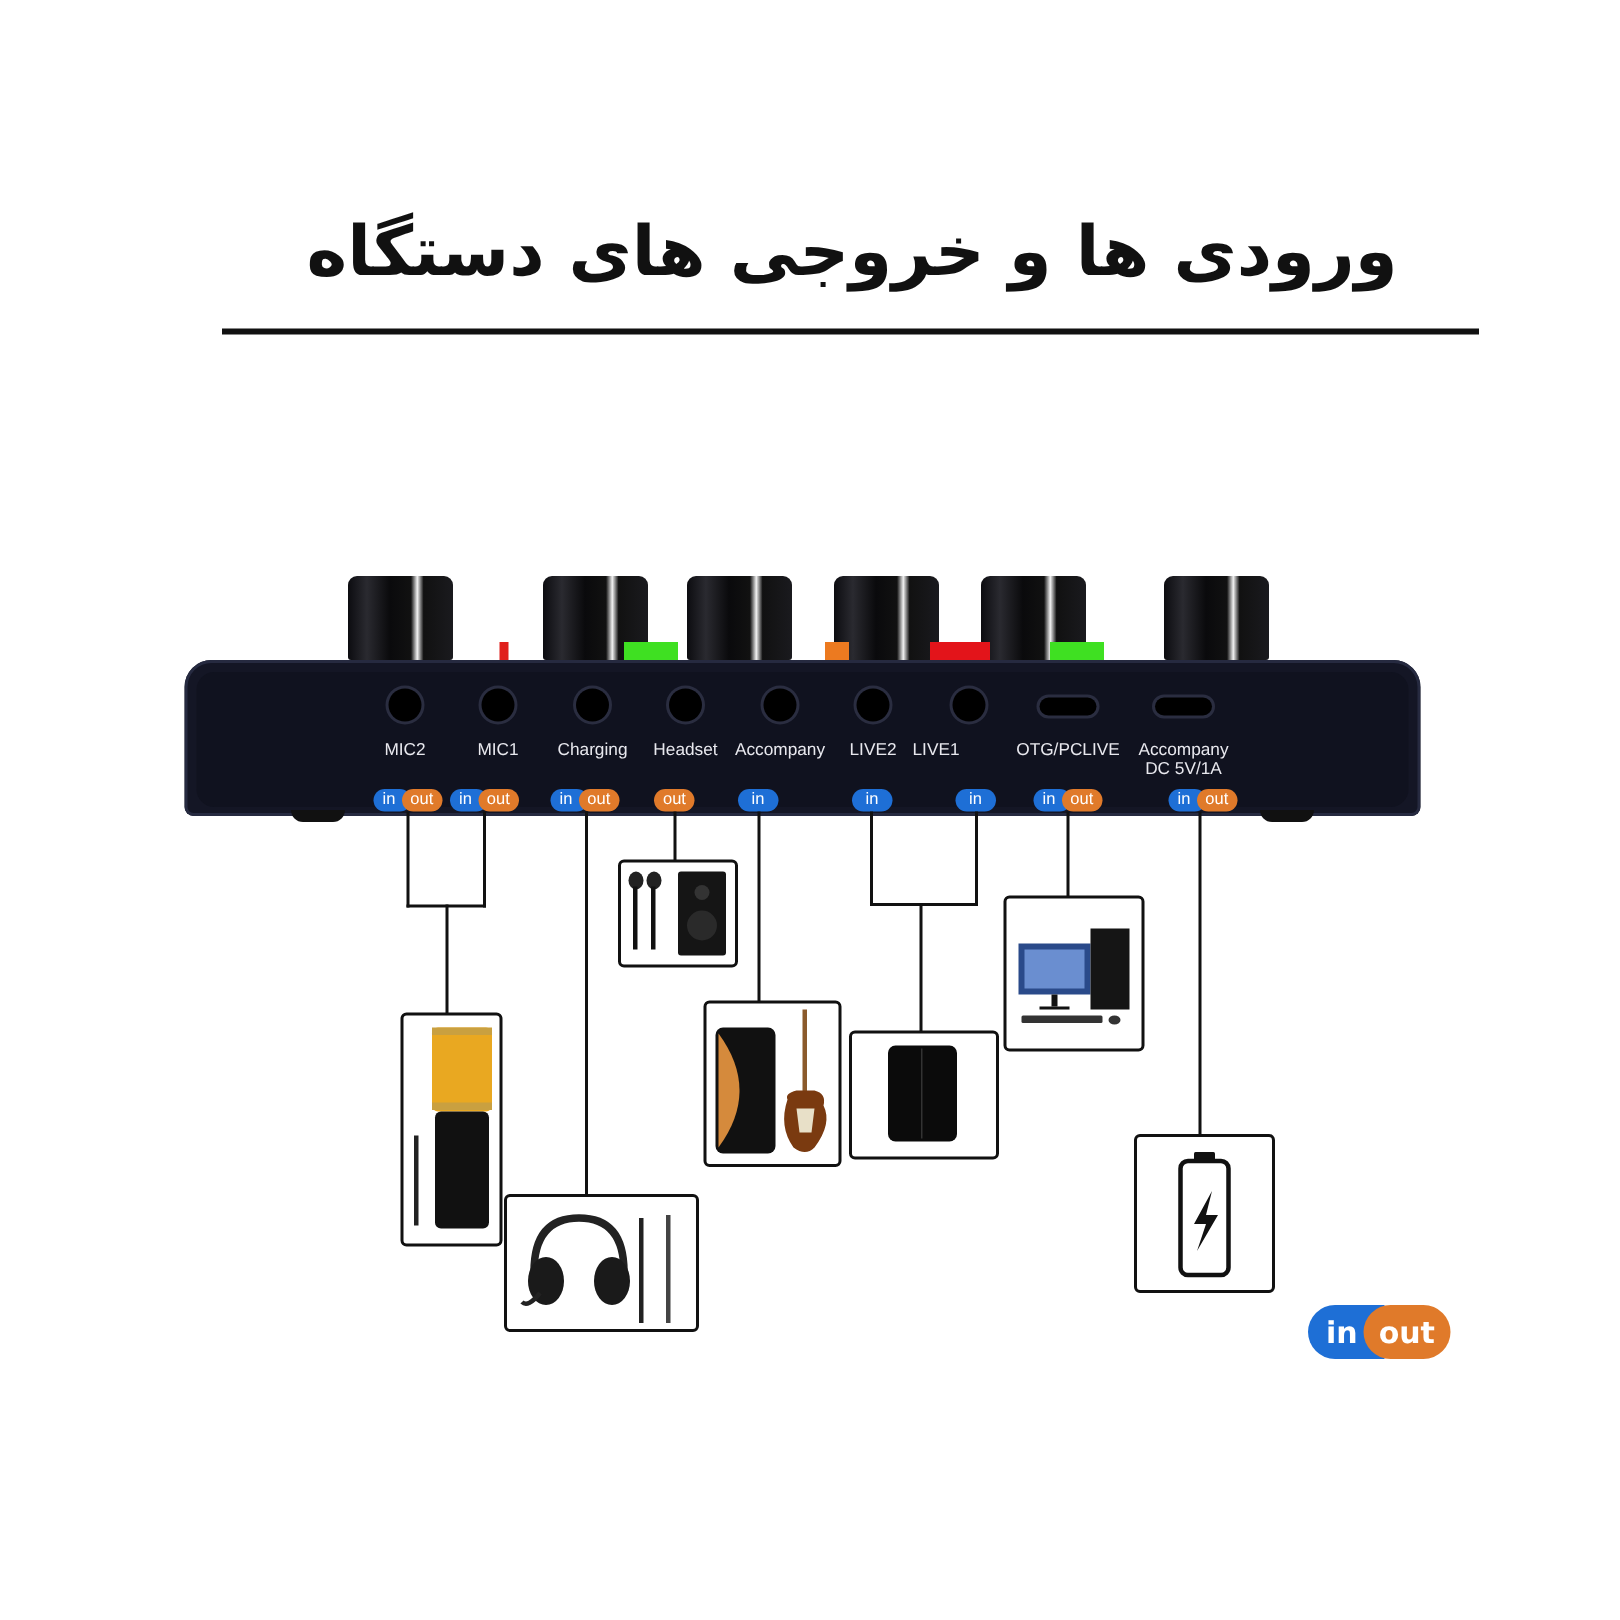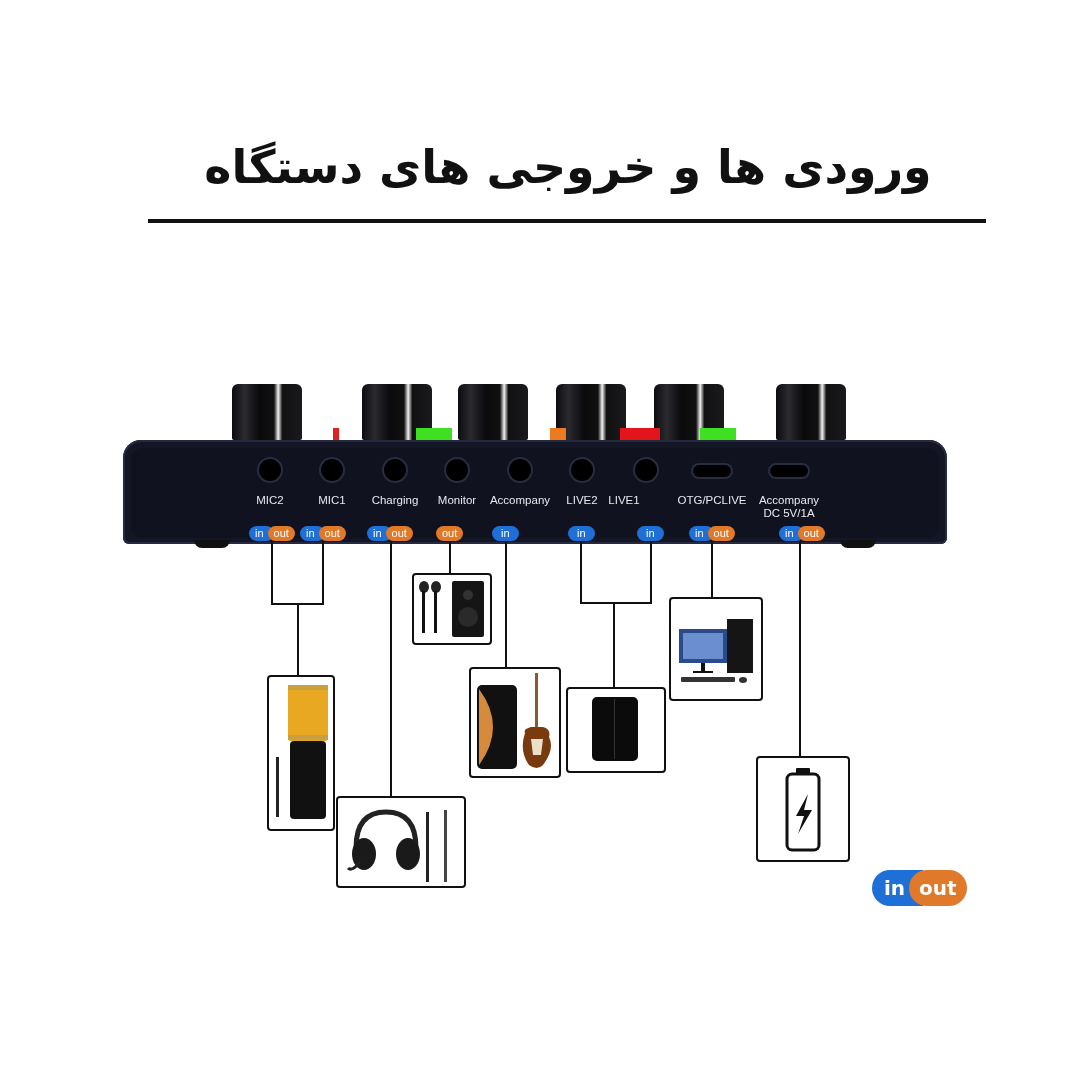--- a/index.html
+++ b/index.html
@@ -61,21 +61,21 @@
 <div class="jack" style="left:446px;"></div>
 <div class="jack" style="left:509px;"></div>
 <div class="jack" style="left:571px;"></div>
 <div class="jack" style="left:635px;"></div>
 <div class="usbc" style="left:693px;"></div>
 <div class="usbc" style="left:770px;"></div>
 
 <div class="port-label" style="left:270px;">MIC2</div>
 <div class="port-label" style="left:332px;">MIC1</div>
 <div class="port-label" style="left:395px;">Charging</div>
-<div class="port-label" style="left:457px;">Monitor</div>
+<div class="port-label" style="left:457px;">Headset</div>
 <div class="port-label" style="left:520px;">Accompany</div>
 <div class="port-label" style="left:582px;">LIVE2</div>
 <div class="port-label" style="left:624px;">LIVE1</div>
 <div class="port-label" style="left:712px;">OTG/PCLIVE</div>
 <div class="port-label" style="left:789px;">
   <div>Accompany</div>
   <div>DC 5V/1A</div>
 </div>
 
 <div class="badge" style="left:249px;">

